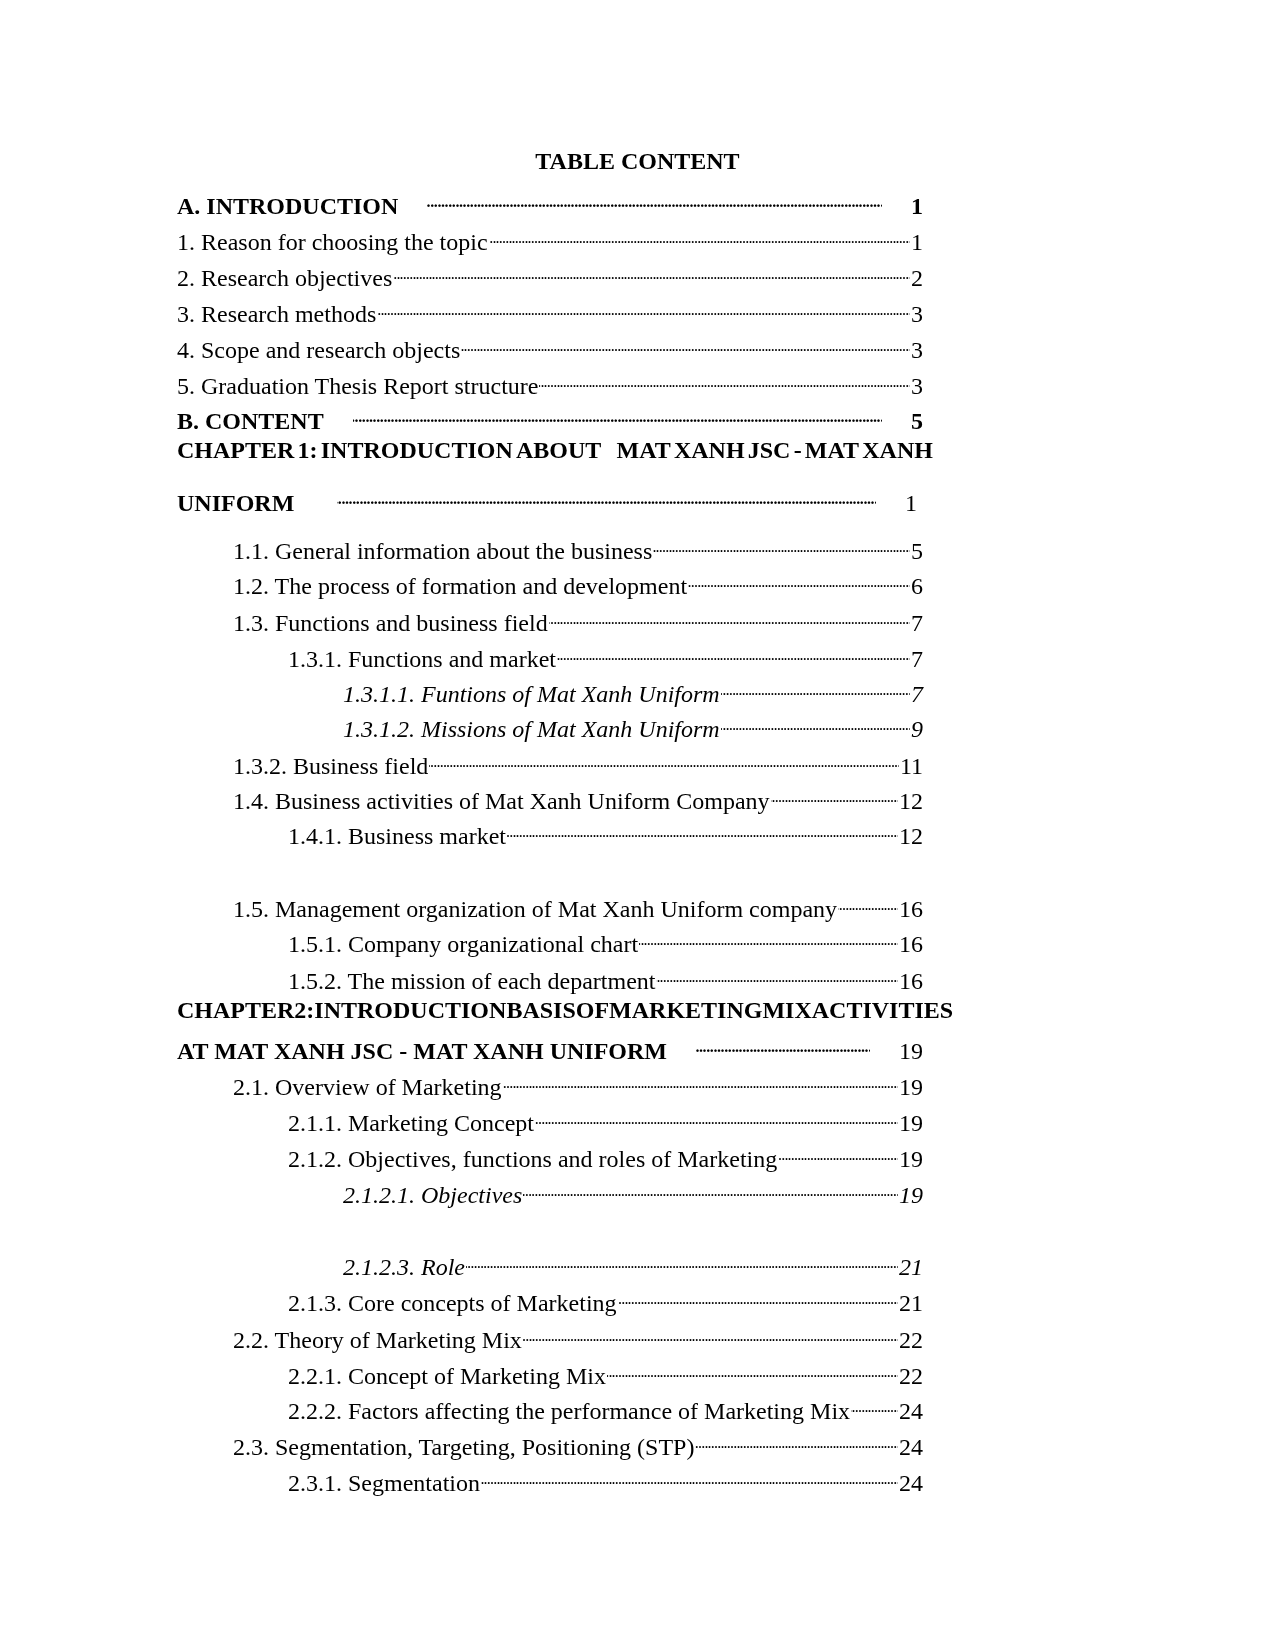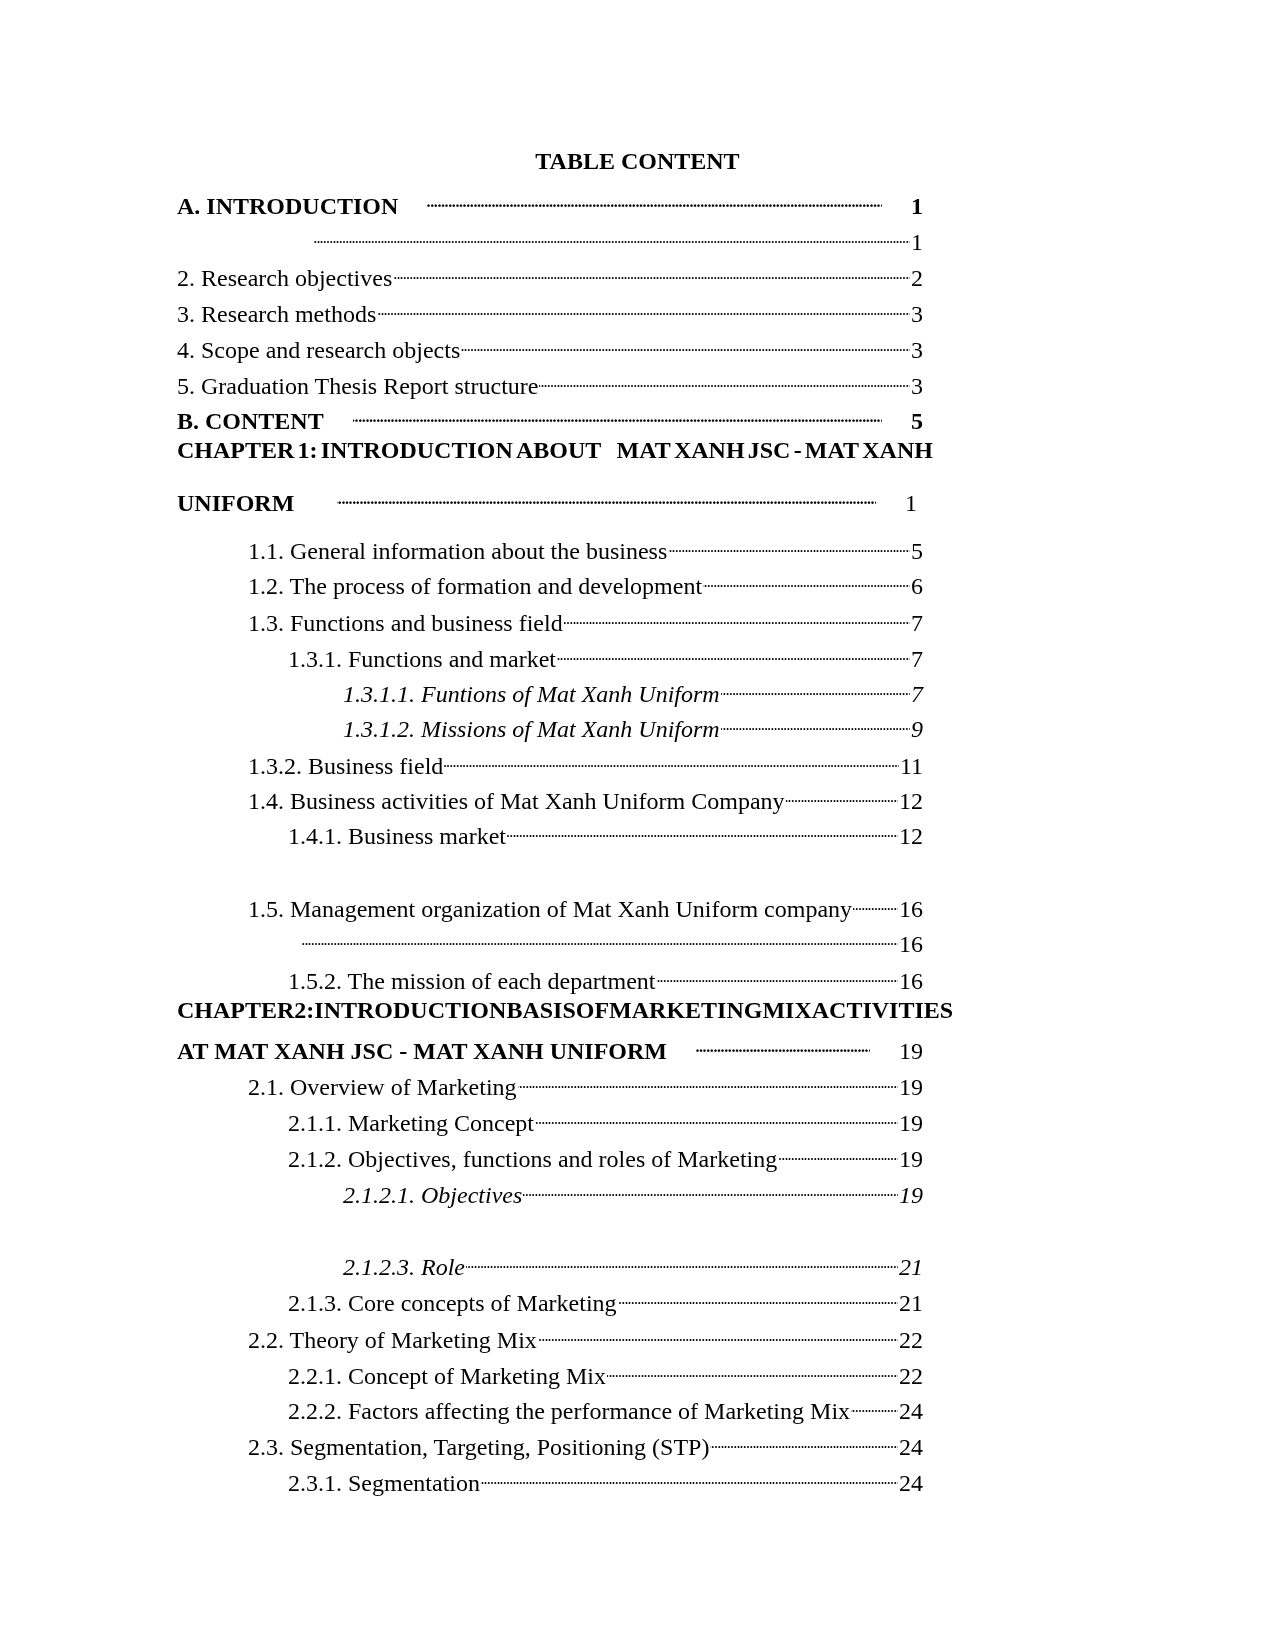--- a/index.html
+++ b/index.html
@@ -11,39 +11,40 @@
     .row { position: absolute; right: 143px; height: 28px; display: flex; align-items: baseline;
            font-size: 24px; line-height: 28px; white-space: nowrap; }
     .row .label { flex: 0 0 auto; }
     .row .leader { flex: 1 1 auto; overflow: hidden; margin: 0 1px; position: relative; height: 28px; }
     .row .leader::after { content: ". . . . . . . . . . . . . . . . . . . . . . . . . . . . . . . . . . . . . . . . . . . . . . . . . . . . . . . . . . . . . . . . . . . . . . . . . . . . . . . . . . . . . . . . . . . . . . . . . . . . . . . . . . . . . . . . . . . . . . . . . . . . . . . . . . . . . . . . . . . . . . . . . . . . . . . . . . . . . . . . . . . . . . . . . . . . . . . . . . . . . . . . . . .";
            position: absolute; right: 0; bottom: 4px; letter-spacing: -2.4px; font-size: 16px; line-height: 16px; font-weight: normal; }
     .row.bold { font-weight: bold; gap: 28px; }
     .row.bold .leader::after { letter-spacing: -2.2px; font-weight: bold; }
     .row .page-num { flex: 0 0 auto; text-align: right; }
     .l0 { left: 177px; }
-    .l1 { left: 248px; justify-content: flex-end; }
+    .l1 { left: 233px; justify-content: flex-end; }
     .l2 { left: 288px; }
     .l3 { left: 343px; font-style: italic; }
     .chapter-line { position: absolute; left: 177px; right: 133px; font-size: 24px; line-height: 28px;
                     font-weight: bold; text-align: justify; text-align-last: justify; white-space: nowrap;
                     display: flex; justify-content: space-between; }
   </style>
 </head>
 <body>
 
 <div class="page">
   <div class="title">TABLE CONTENT</div>
 
   <div class="row l0 bold" style="top:186px">
     <span class="label">A. INTRODUCTION</span>
     <span class="leader"></span>
     <span class="page-num">1</span>
   </div>
   <div class="row l0" style="top:222px">
+    <span class="label">1. Reason for choosing the topic</span>
     <span class="leader"></span>
     <span class="page-num">1</span>
   </div>
   <div class="row l0" style="top:258px">
     <span class="label">2. Research objectives</span>
     <span class="leader"></span>
     <span class="page-num">2</span>
   </div>
   <div class="row l0" style="top:294px">
     <span class="label">3. Research methods</span>
@@ -128,20 +129,21 @@
     <span class="label">1.4.1. Business market</span>
     <span class="leader"></span>
     <span class="page-num">12</span>
   </div>
   <div class="row l1" style="top:889px">
     <span class="label">1.5. Management organization of Mat Xanh Uniform company</span>
     <span class="leader"></span>
     <span class="page-num">16</span>
   </div>
   <div class="row l2" style="top:924px">
+    <span class="label">1.5.1. Company organizational chart</span>
     <span class="leader"></span>
     <span class="page-num">16</span>
   </div>
   <div class="row l2" style="top:961px">
     <span class="label">1.5.2. The mission of each department</span>
     <span class="leader"></span>
     <span class="page-num">16</span>
   </div>
 
   <div class="chapter-line" style="top:996px">

